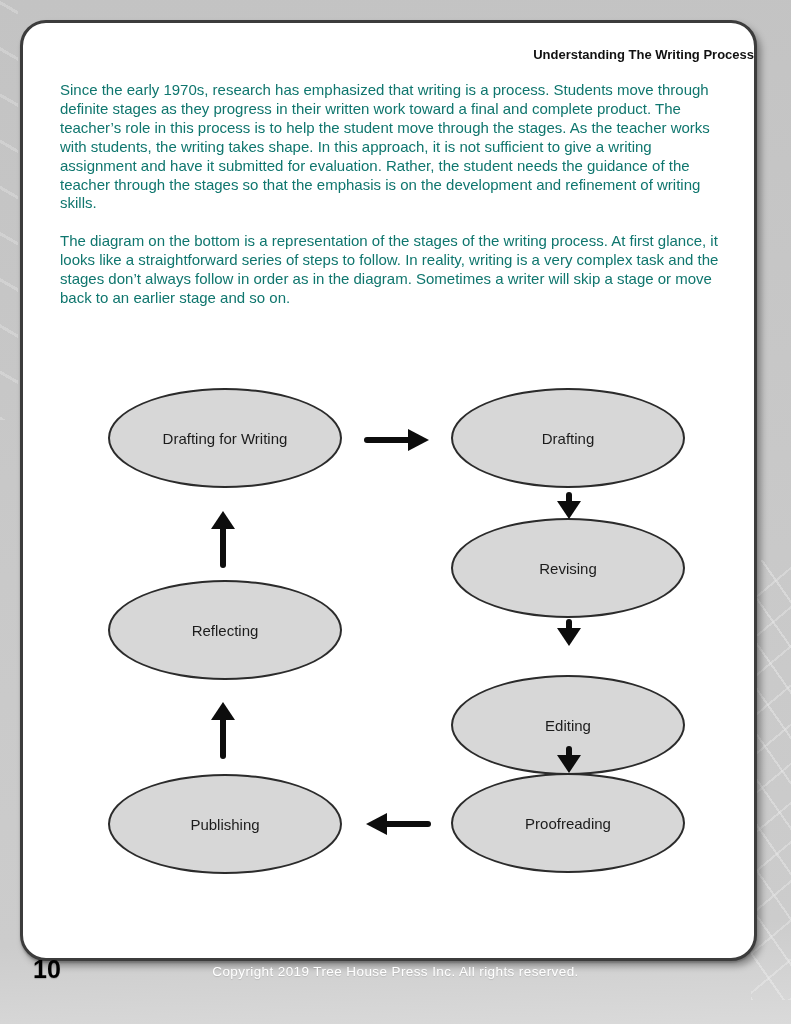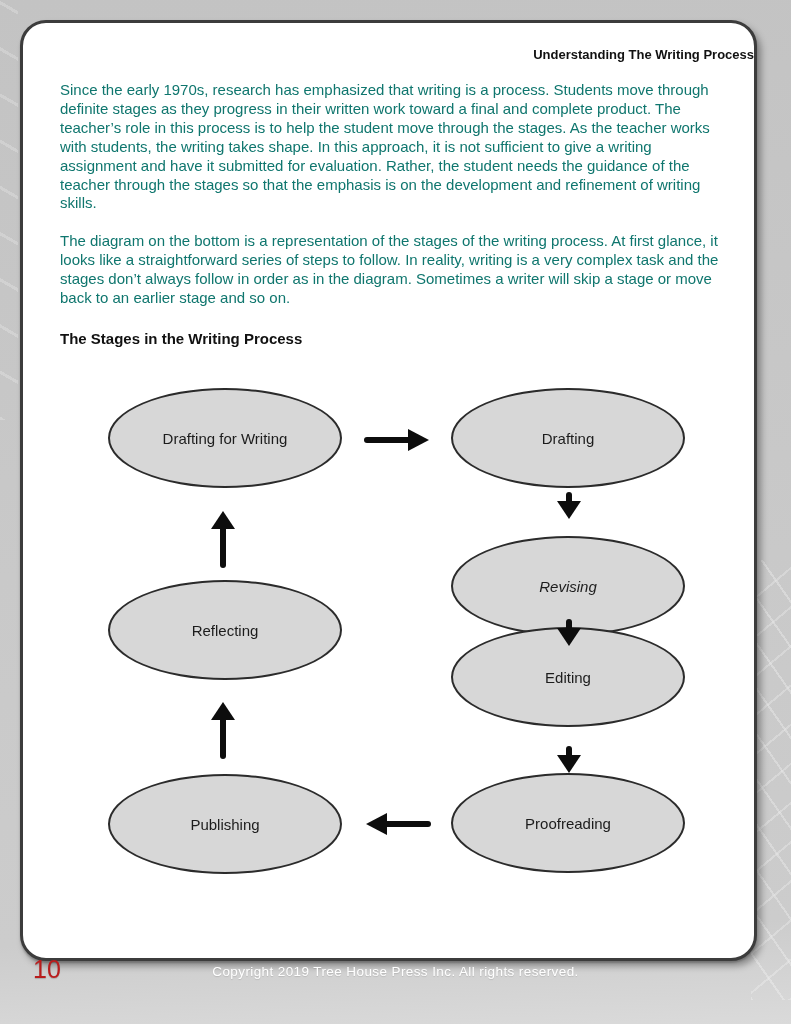--- a/index.html
+++ b/index.html
@@ -51,37 +51,37 @@
     position:absolute;
     width:234px; height:100px;
     border-radius:50%;
     background:#d7d7d7;
     border:2px solid #2b2b2b;
     display:flex; align-items:center; justify-content:center;
     font-size:15px; color:#1c1c1c;
   }
   .st-planning     { left:85px;  top:365px; }
   .st-drafting     { left:428px; top:365px; }
-  .st-revising     { left:428px; top:513px;font-style:italic; }
+  .st-revising     { left:428px; top:495px; }
   .st-editing      { left:620px; }
-  .st-editing      { left:428px; top:604px; }
+  .st-editing      { left:428px; top:652px; }
   .st-proofreading { left:428px; top:750px; }
   .st-reflecting   { left:85px;  top:557px;justify-content:center; }
   .st-publishing   { left:85px;  top:751px; }
   .connector { position:absolute; }
   .cn-plan-draft { left:340px; top:403px; }
   .cn-draft-rev  { left:533px; top:469px; }
   .cn-rev-edit   { left:533px; top:596px; }
   .cn-edit-proof { left:533px; top:723px; }
   .cn-proof-pub  { left:343px; top:787px; }
   .cn-pub-refl   { left:186px; top:679px; }
   .cn-refl-plan  { left:186px; top:488px; }
   .footer-pagenum {
     position:absolute; left:33px; top:955px;
-    font-size:25px; font-weight:normal; color:#b91c1c;
+    font-size:25px; font-weight:bold; color:#000000;
     text-shadow:0 1px 1px rgba(0,0,0,.18);
   }
   .footer-copyright {
     position:absolute; left:0; top:964px; width:791px;
     text-align:center;
     font-size:13.5px; color:#ffffff; letter-spacing:.4px;
     text-shadow:0 1px 1px rgba(0,0,0,.12);
   }
 </style>
 </head>
@@ -90,21 +90,20 @@
 <div class="bg-texture"></div>
 <div class="bg-streak"></div>
 
 <div class="sheet">
 
   <div class="doc-title">Understanding The Writing Process</div>
 
   <p class="para">Since the early 1970s, research has emphasized that writing is a process. Students move through definite stages as they progress in their written work toward a final and complete product. The teacher’s role in this process is to help the student move through the stages. As the teacher works with students, the writing takes shape. In this approach, it is not sufficient to give a writing assignment and have it submitted for evaluation. Rather, the student needs the guidance of the teacher through the stages so that the emphasis is on the development and refinement of writing skills.</p>
   <p class="para">The diagram on the bottom is a representation of the stages of the writing process. At first glance, it looks like a straightforward series of steps to follow. In reality, writing is a very complex task and the stages don’t always follow in order as in the diagram. Sometimes a writer will skip a stage or move back to an earlier stage and so on.</p>
 
-  <div class="section-heading">The Stages in the Writing Process</div>
 
   <div class="diagram">
 
     <div class="stage st-planning">
       <span>Drafting for Writing</span>
     </div>
     <div class="stage st-drafting">
       <span>Drafting</span>
     </div>
     <div class="stage st-revising">

